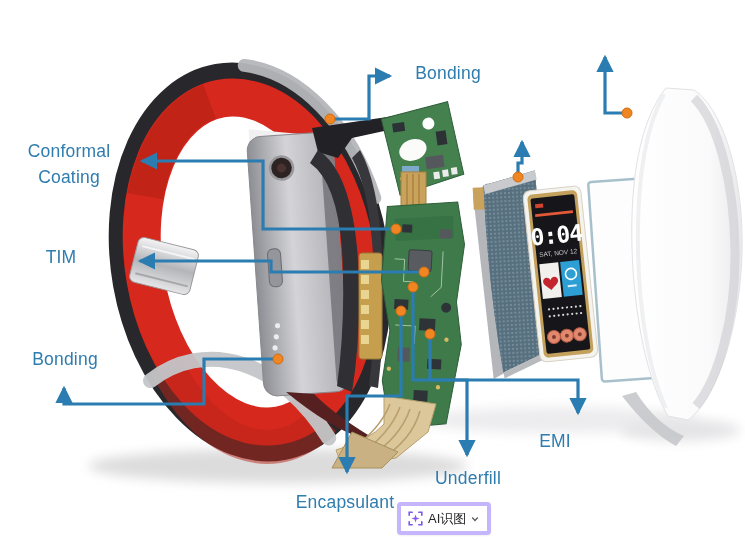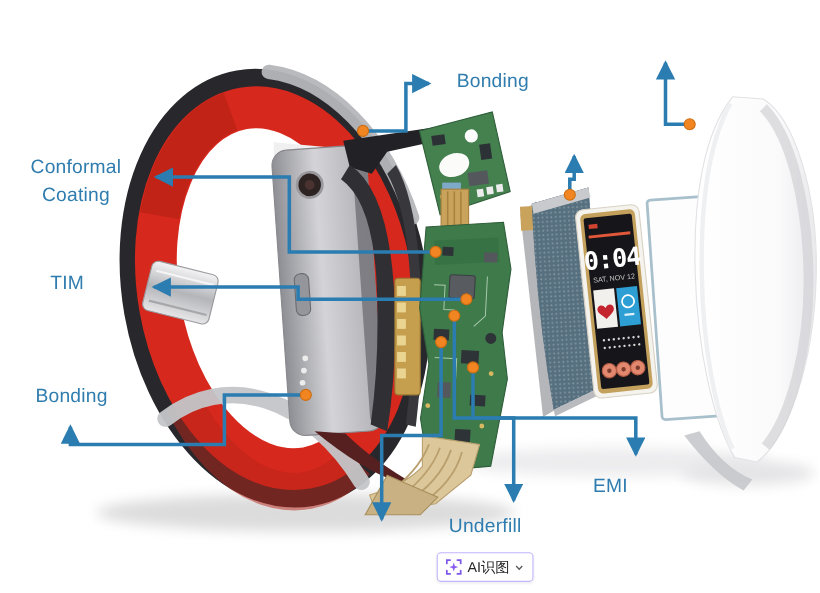--- a/index.html
+++ b/index.html
@@ -9,25 +9,25 @@
   .lbl{position:absolute;z-index:5;color:#2f7cae;font-size:17.5px;font-weight:500;
        letter-spacing:.2px;white-space:nowrap;transform:translateX(-50%);}
   .lbl.wrap{white-space:normal;width:118px;text-align:center;line-height:26px;}
   #lbl-cg{left:593px;top:17px;}
   #lbl-sealant{left:448px;top:63px;}
   #lbl-reinforcement{left:524px;top:103px;}
   #lbl-conformal{left:69px;top:138px;}
   #lbl-tim{left:61px;top:247px;}
   #lbl-bonding{left:65px;top:349px;}
   #lbl-emi{left:555px;top:431px;}
-  #lbl-underfill{left:441px;top:468px;}
+  #lbl-underfill{left:468px;top:468px;}
   #lbl-encapsulant{left:345px;top:492px;}
   .ai-btn{position:absolute;left:397px;top:502px;z-index:10;height:25px;
           display:flex;align-items:center;gap:5px;padding:0 8px 0 7px;
-          background:#fff;border:1px solid #c4b5fd;border-radius:4px;
+          background:#fff;border:4px solid #c4b5fd;border-radius:4px;
           box-shadow:0 1px 2px rgba(0,0,0,.06);cursor:pointer;}
   .ai-btn .txt{font-size:13px;color:#262626;line-height:1;}
   .chev{width:8px;height:8px;display:inline-block;}
 </style>
 </head>
 <body>
 
 <div id="stage">
 
 <svg id="artwork" width="745" height="539" viewBox="0 0 745 539">
@@ -243,20 +243,21 @@
     <circle cx="430" cy="334" r="5"></circle>
   </g>
 </svg>
 
 <div class="lbl" id="lbl-sealant">Bonding</div>
 <div class="lbl wrap" id="lbl-conformal">Conformal Coating</div>
 <div class="lbl" id="lbl-tim">TIM</div>
 <div class="lbl" id="lbl-bonding">Bonding</div>
 <div class="lbl" id="lbl-emi">EMI</div>
 <div class="lbl" id="lbl-underfill">Underfill</div>
+<div class="lbl" id="lbl-encapsulant">Encapsulant</div>
 
 <div class="ai-btn">
   <svg width="15" height="15" viewBox="0 0 15 15">
     <g fill="none" stroke="#7d57e8" stroke-width="1.6" stroke-linecap="round">
       <path d="M1.2 4.2 V1.2 H4.2"></path>
       <path d="M10.8 1.2 H13.8 V4.2"></path>
       <path d="M13.8 10.8 V13.8 H10.8"></path>
       <path d="M4.2 13.8 H1.2 V10.8"></path>
     </g>
     <path d="M7.5 3.4 L8.5 6.5 L11.6 7.5 L8.5 8.5 L7.5 11.6 L6.5 8.5 L3.4 7.5 L6.5 6.5 Z" fill="#8a5cf0"></path>

